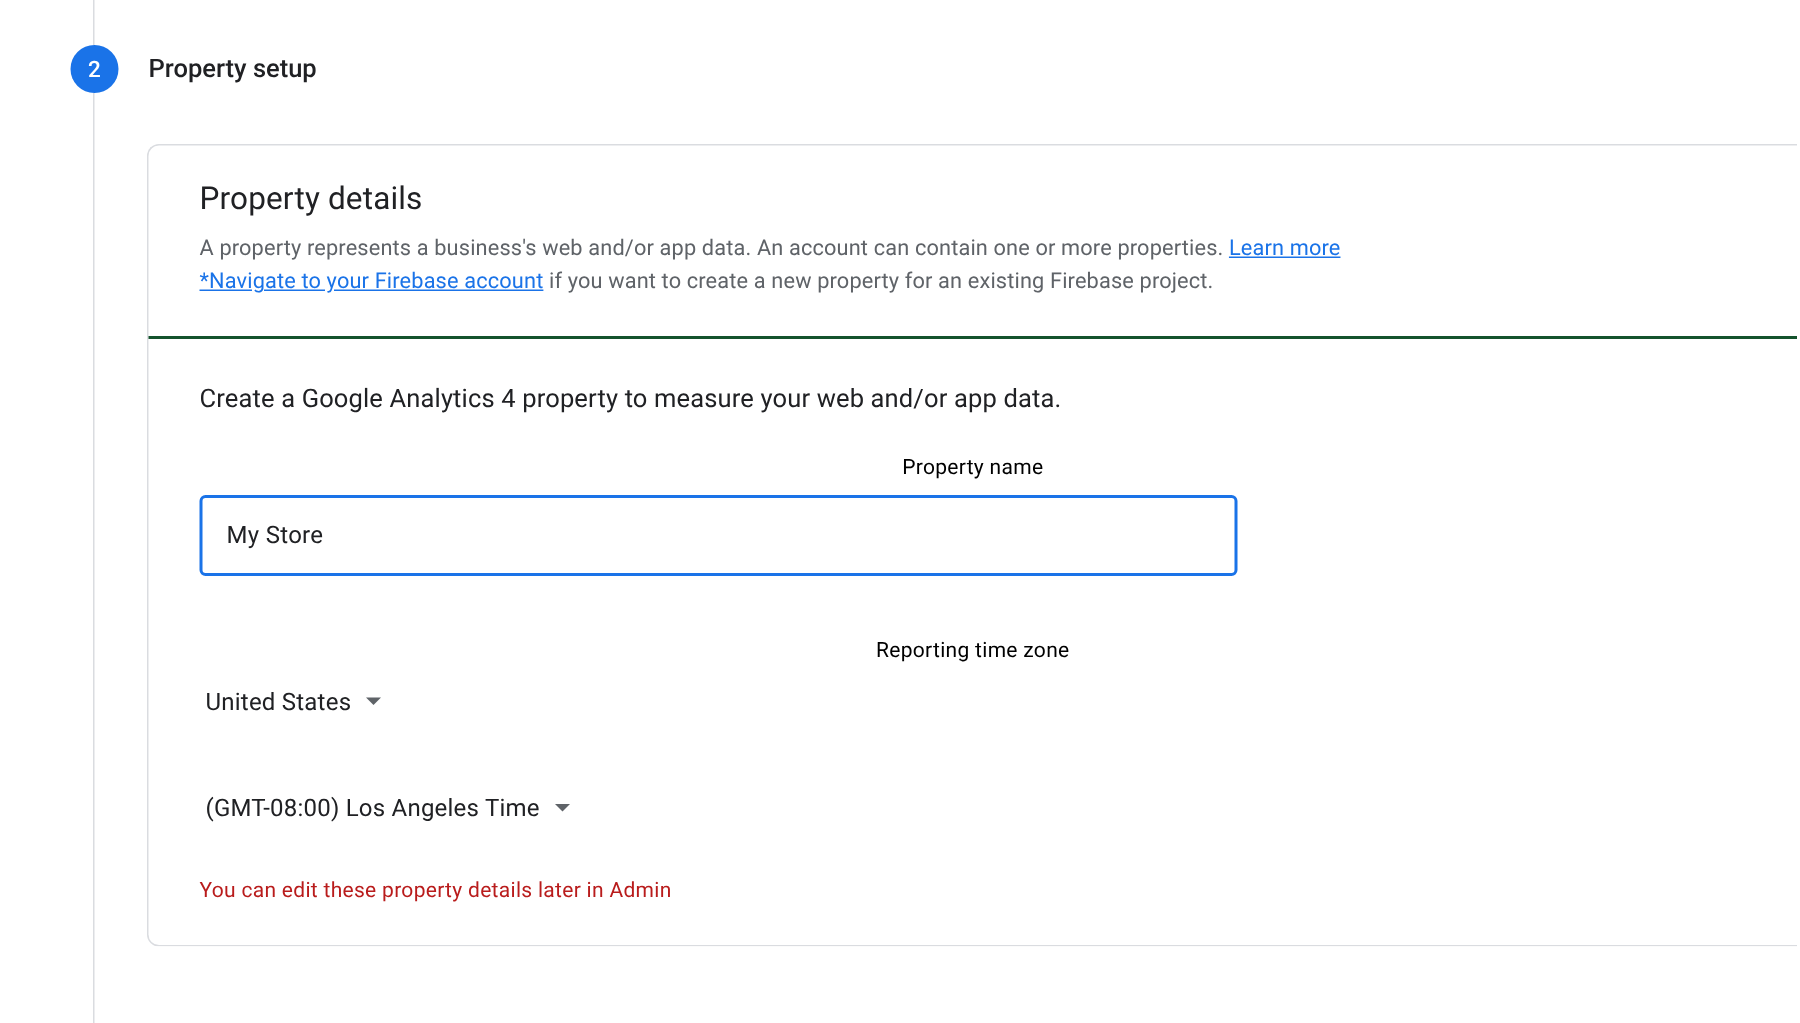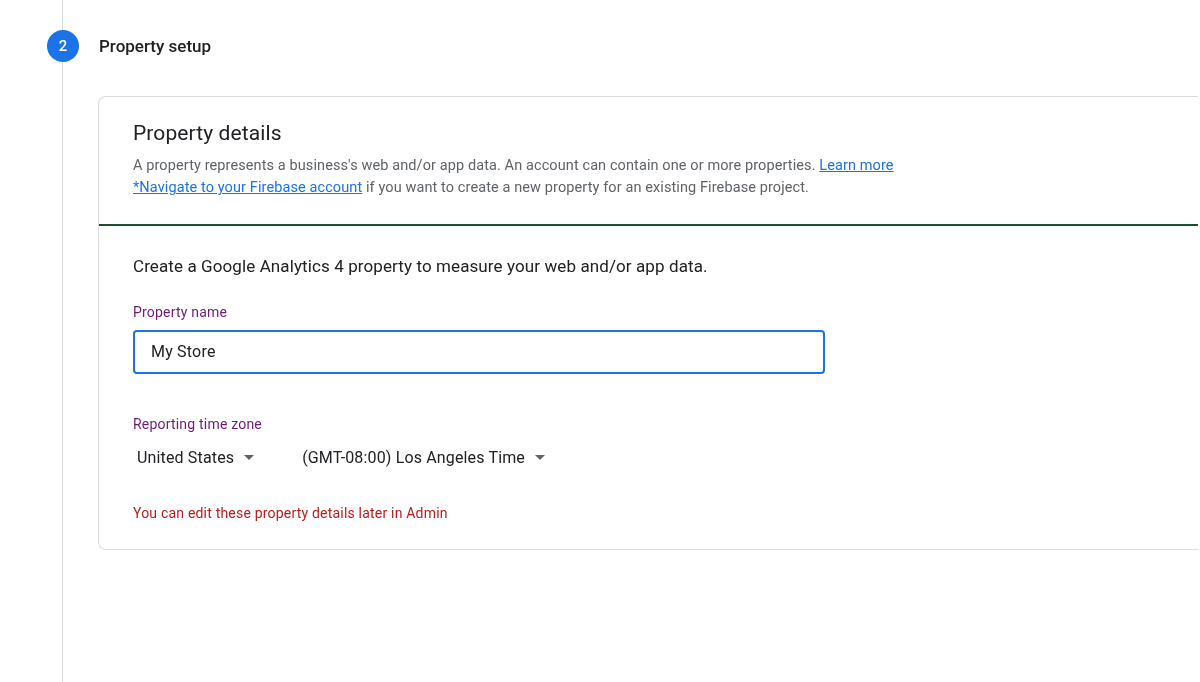--- a/index.html
+++ b/index.html
@@ -91,42 +91,44 @@
   }
   .section-heading {
     font-size: 17px;
     font-weight: 400;
     color: #202124;
     margin-bottom: 28px;
     letter-spacing: 0.1px;
   }
   .field-label {
     font-size: 14px;
-    color: #701a75;
+    color: #000000;
     margin-bottom: 10px;
     display: block;
     letter-spacing: 0.2px;
+    text-align: center;
   }
   .text-input {
     width: 692px;
-    height: 44px;
+    height: 54px;
     padding: 0 16px;
     font-size: 16px;
     color: #202124;
     border: 2px solid #1a73e8;
     border-radius: 4px;
     outline: none;
     font-family: inherit;
     margin-bottom: 42px;
     letter-spacing: 0.2px;
   }
   .dropdown-row {
     display: flex;
     gap: 40px;
     margin-bottom: 32px;
+    flex-direction: column;
   }
   .dropdown {
     display: inline-flex;
     align-items: center;
     gap: 8px;
     font-size: 16px;
     color: #202124;
     cursor: pointer;
     padding: 6px 4px;
     letter-spacing: 0.15px;

